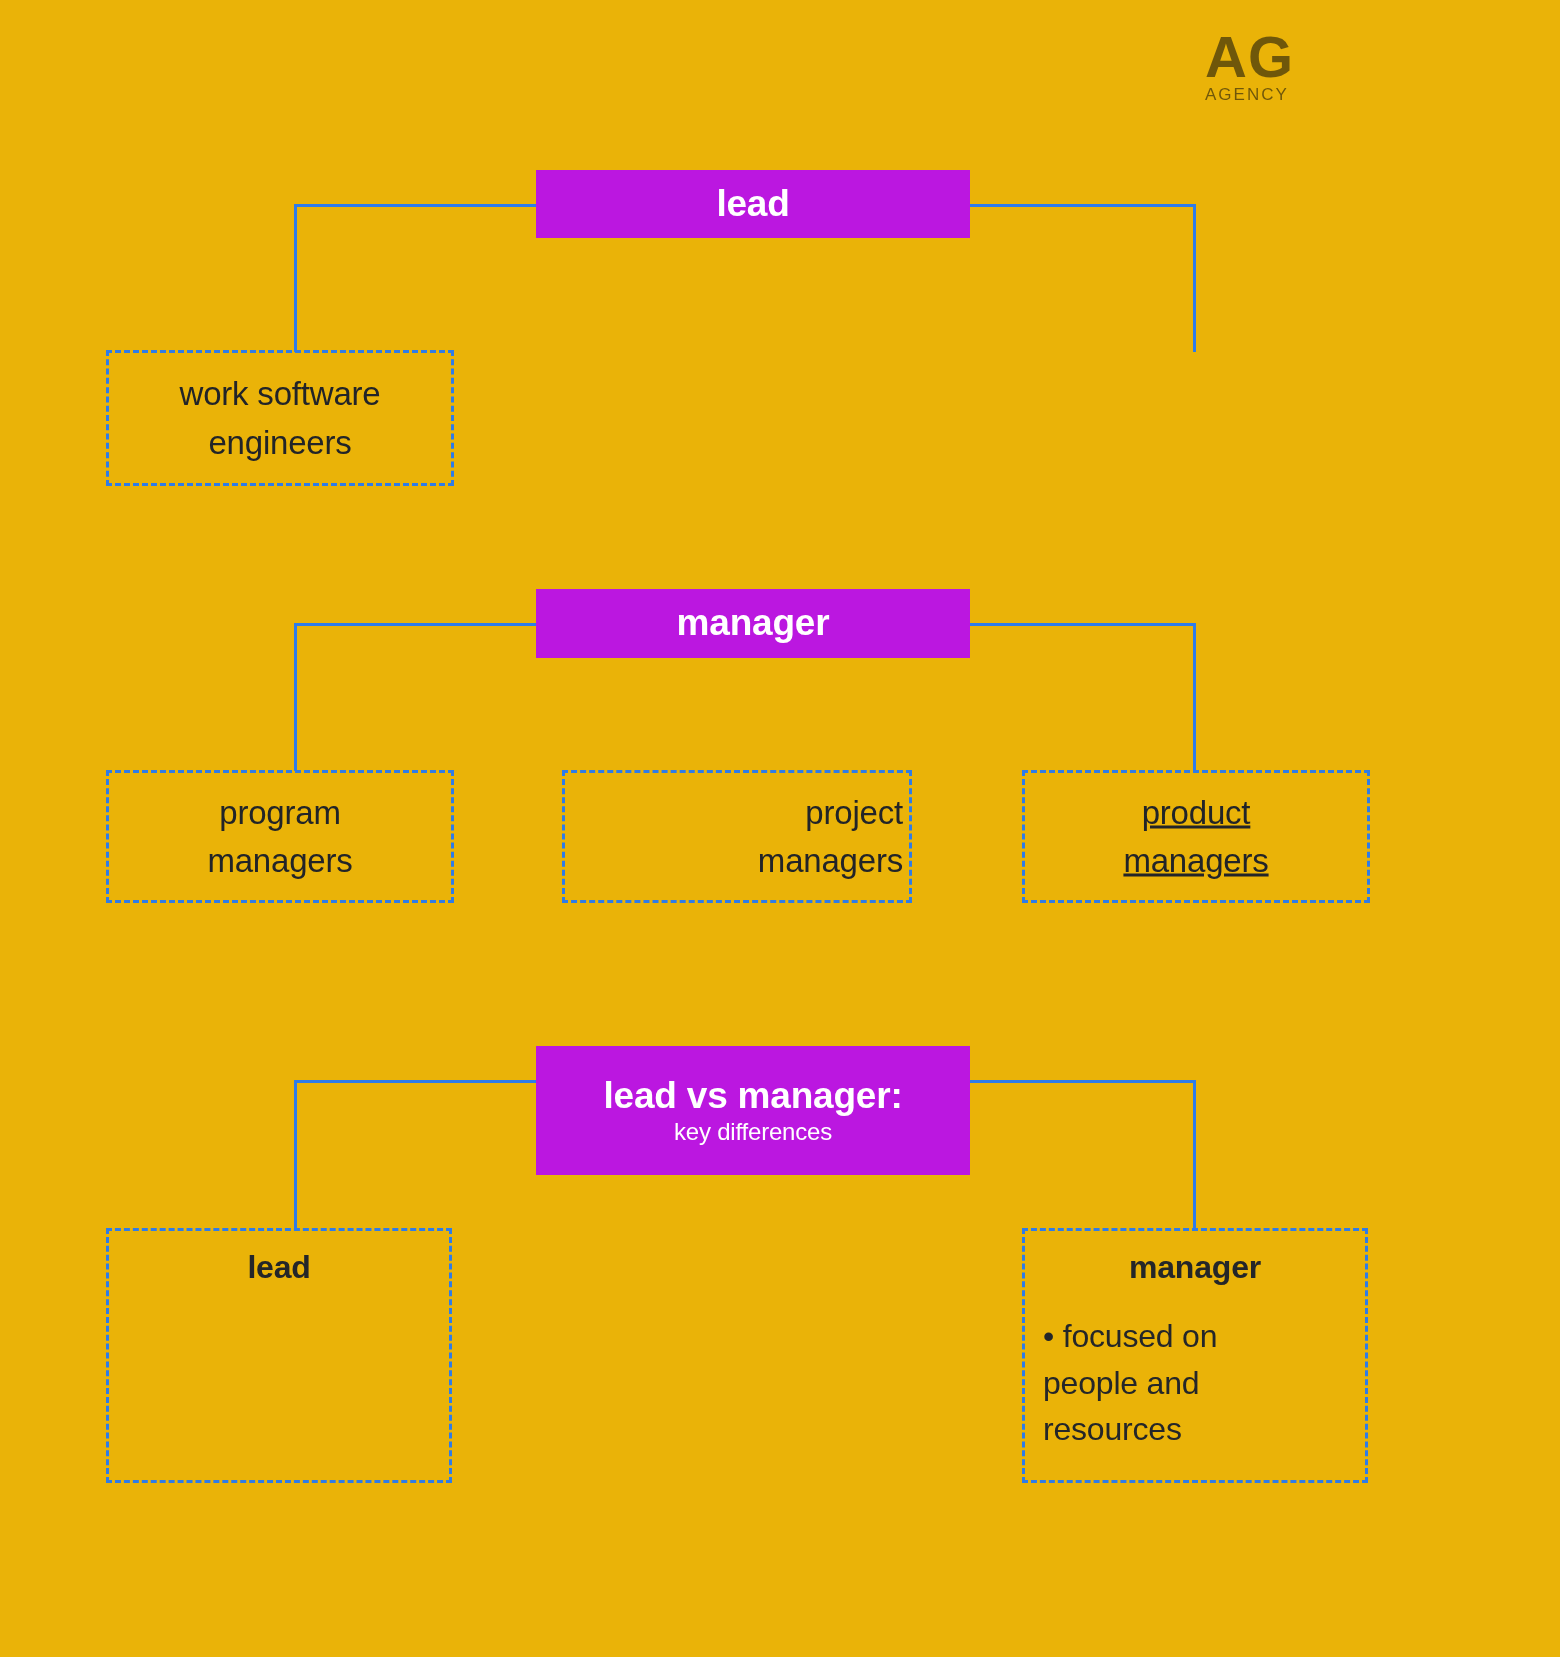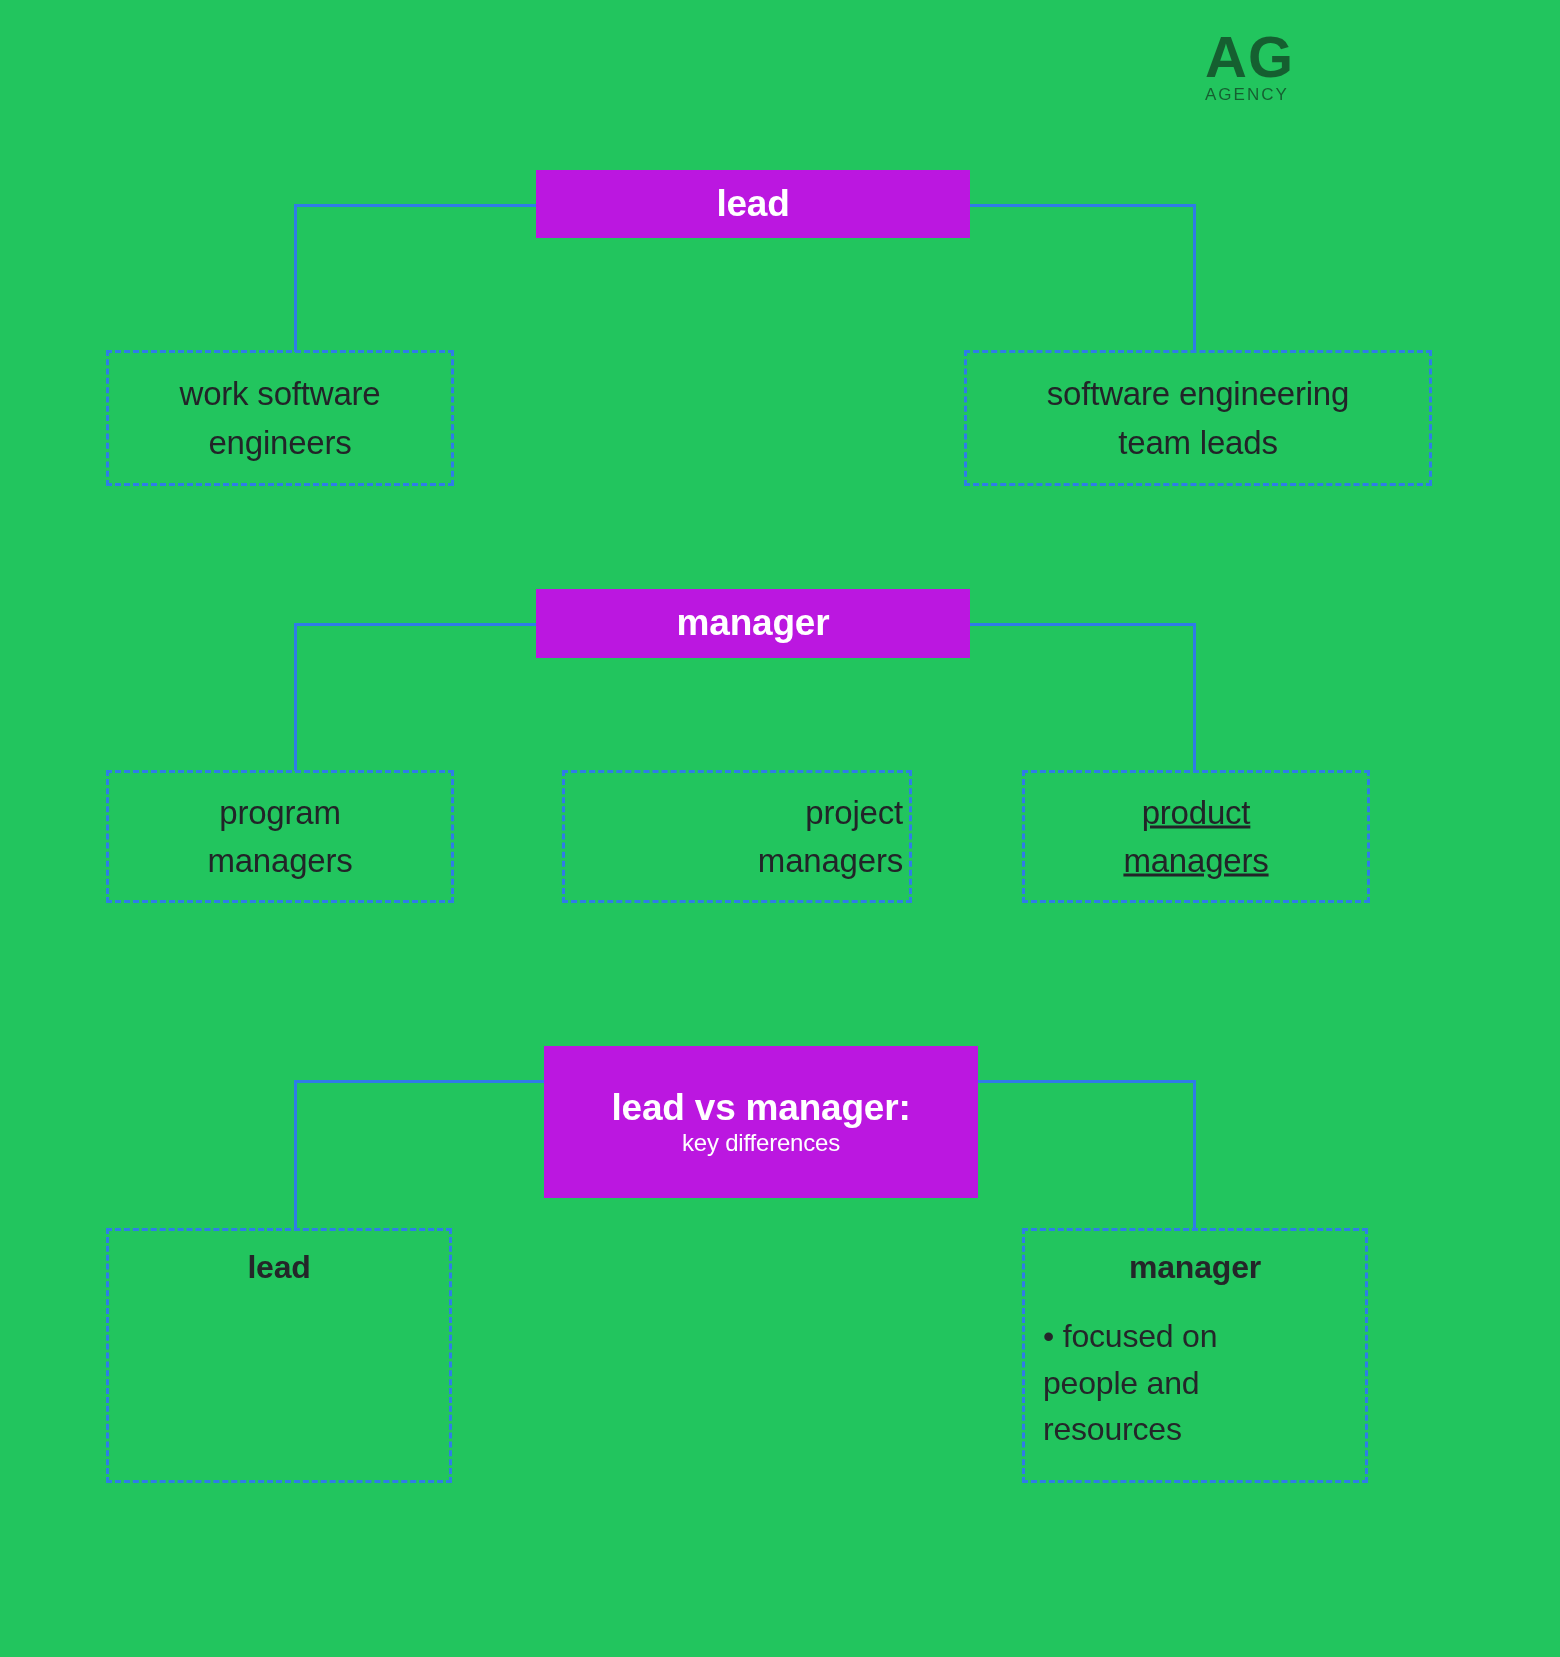--- a/index.html
+++ b/index.html
@@ -8,21 +8,21 @@
     background: #000000;
   }
   body {
     font-family: "Liberation Sans", sans-serif;
     -webkit-font-smoothing: antialiased;
   }
   #canvas {
     position: relative;
     width: 1560px;
     height: 1657px;
-    background: #22c55e;
+    background: #eab308;
     overflow: hidden;
   }
 
   
   .watermark {
     position: absolute;
     top: 28px;
     left: 1205px;
     width: 250px;
     height: 80px;
@@ -60,21 +60,21 @@
   }
   .title-box .t-sub {
     font-size: 24px;
     font-weight: 400;
     letter-spacing: -0.2px;
     line-height: 1.18;
   }
 
   #box-lead       { left: 536px; top: 170px;  width: 434px; height: 68px; }
   #box-manager    { left: 536px; top: 589px;  width: 434px; height: 69px; }
-  #box-vs         { left: 536px; top: 1046px; width: 434px; height: 152px; margin-left: 8px; }
+  #box-vs         { left: 536px; top: 1046px; width: 434px; height: 129px; }
 
   
   .conn {
     position: absolute;
     background: #2f7ce8;
     z-index: 1;
   }
 
   
   .leaf {
@@ -148,24 +148,20 @@
   <div class="conn" style="left:1193px; top:204px; width:3px; height:148px;"></div>
 
   <div class="title-box" id="box-lead">
     <div class="t-main">lead</div>
   </div>
 
   <div class="leaf" id="leaf-lead-se">
     <div class="leaf-text" style="white-space:pre-line;">work software
 engineers</div>
   </div>
-  <div class="leaf" id="leaf-se-tl">
-    <div class="leaf-text" style="white-space:pre-line;">software engineering
-team leads</div>
-  </div>
 
   <div class="conn" style="left:294px; top:623px; width:902px; height:3px;"></div>
   <div class="conn" style="left:294px; top:623px; width:3px; height:148px;"></div>
   <div class="conn" style="left:1193px; top:623px; width:3px; height:148px;"></div>
 
   <div class="title-box" id="box-manager">
     <div class="t-main">manager</div>
   </div>
 
   <div class="leaf" id="leaf-program">

